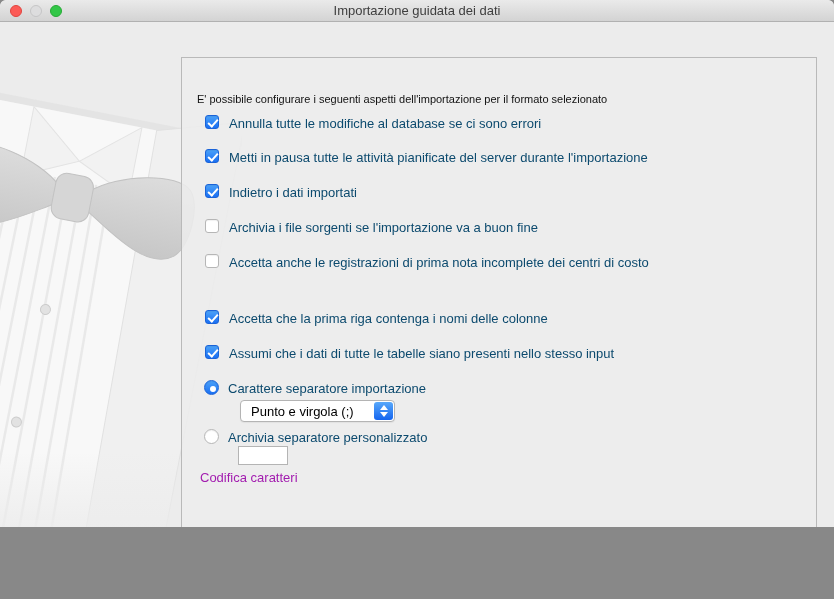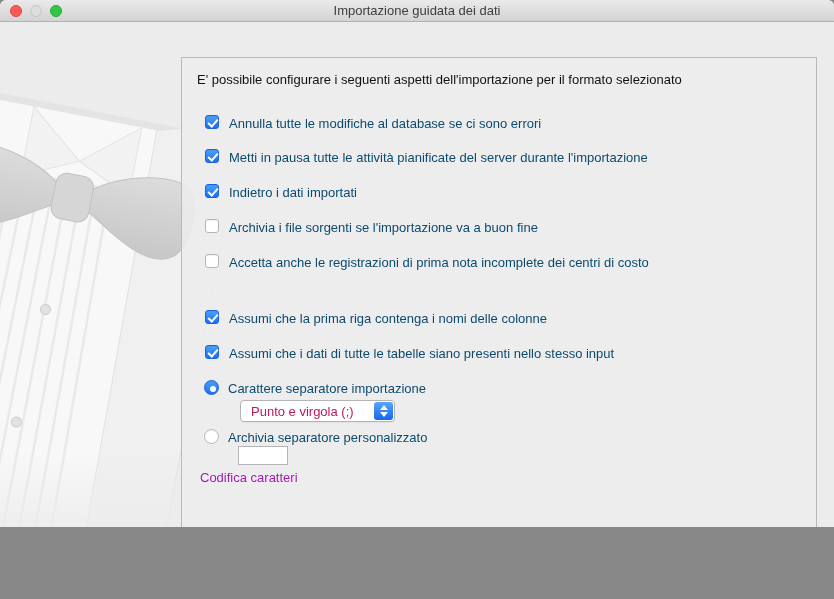--- a/index.html
+++ b/index.html
@@ -27,21 +27,21 @@
   
   .tux{position:absolute;left:-68px;top:62px;pointer-events:none;}
   
   .heading{
     position:absolute;left:182px;top:32px;font-size:15px;font-weight:bold;color:#000;
   }
   .panel{
     position:absolute;left:181px;top:57px;width:636px;height:493px;
     border:1px solid #b9b9b9;background:rgba(236,236,236,0.86);
   }
-  .intro{position:absolute;left:197px;top:72px;font-size:13px;color:#111;}
+  .intro{position:absolute;left:197px;top:93px;font-size:11px;color:#111;}
   .row{position:absolute;height:16px;font-size:13px;}
   .row .lbl{position:absolute;left:24px;top:1px;white-space:nowrap;color:#0c4a6e;}
   
   .checkbox{
     position:absolute;left:0;top:0;width:14px;height:14px;border-radius:3px;
     background:#fff;border:1px solid #b6b6b6;
     box-shadow:inset 0 1px 1px rgba(0,0,0,0.06);
   }
   .checkbox.on{
     background:linear-gradient(#4ba2f9,#1a6ff2);border:1px solid #1a63d8;
@@ -61,21 +61,21 @@
     content:"";position:absolute;left:4.5px;top:4.5px;width:6px;height:6px;
     border-radius:50%;background:#fff;
   }
   
   .popup{
     position:absolute;background:#fff;border:1px solid #b4b4b4;border-radius:4px;
     font-size:13px;box-shadow:0 1px 1px rgba(0,0,0,0.05);
   }
   .popup .ptext{
     position:absolute;left:10px;top:50%;transform:translateY(-50%);
-    white-space:nowrap;color:#be185d;text-align:right;
+    white-space:nowrap;color:#000000;text-align:right;
   }
   .pcap{
     position:absolute;right:1px;top:1px;bottom:1px;width:19px;border-radius:3px;
     background:linear-gradient(#58a8fa,#1465ef);
   }
   .pcap::before,.pcap::after{
     content:"";position:absolute;left:5.5px;width:0;height:0;
     border-left:4px solid transparent;border-right:4px solid transparent;
   }
   .pcap::before{top:3px;border-bottom:5px solid #fff;}
@@ -166,21 +166,21 @@
   <div class="row" style="left:205px;top:219px;">
     <span class="checkbox"></span>
     <span class="lbl">Archivia i file sorgenti se l'importazione va a buon fine</span>
   </div>
   <div class="row" style="left:205px;top:254px;">
     <span class="checkbox"></span>
     <span class="lbl">Accetta anche le registrazioni di prima nota incomplete dei centri di costo</span>
   </div>
   <div class="row" style="left:205px;top:310px;">
     <span class="checkbox on"></span>
-    <span class="lbl">Assumi che la prima riga contenga i nomi delle colonne</span>
+    <span class="lbl">Accetta che la prima riga contenga i nomi delle colonne</span>
   </div>
   <div class="row" style="left:205px;top:345px;">
     <span class="checkbox on"></span>
     <span class="lbl">Assumi che i dati di tutte le tabelle siano presenti nello stesso input</span>
   </div>
 
   <div class="row" style="left:204px;top:380px;">
     <span class="radio on"></span>
     <span class="lbl">Carattere separatore importazione</span>
   </div>

